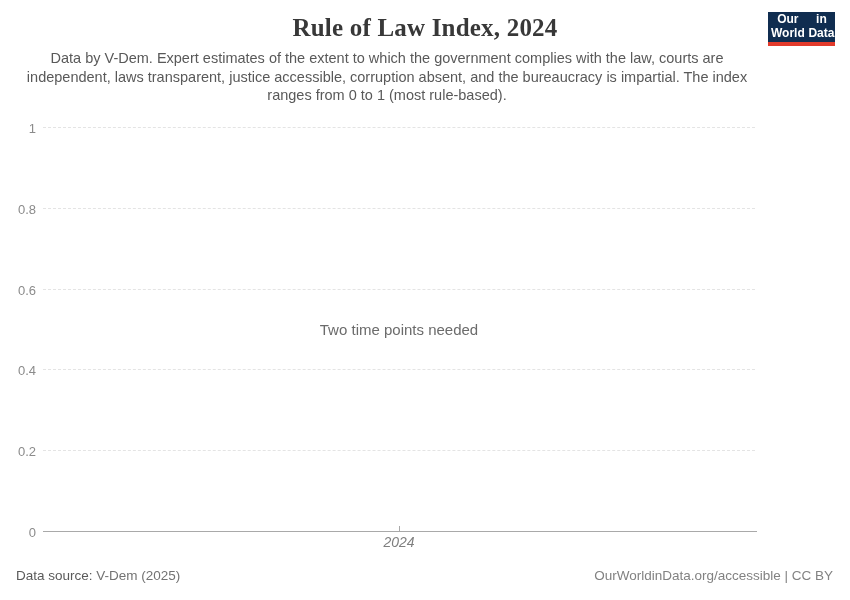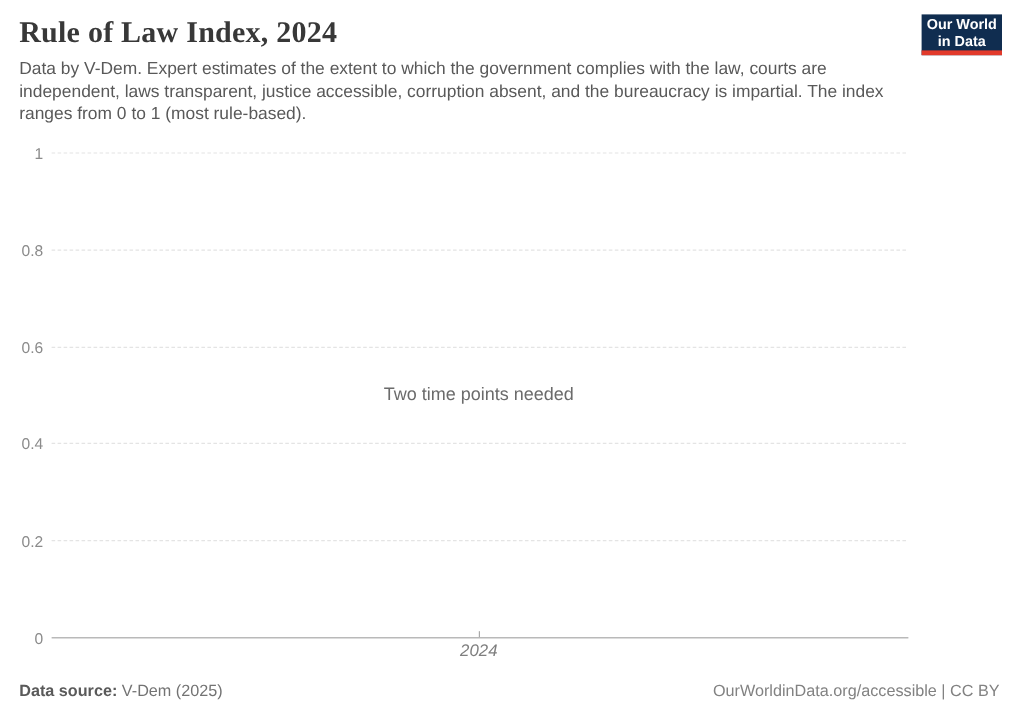--- a/index.html
+++ b/index.html
@@ -6,21 +6,21 @@
   .frame {
     position: relative;
     width: 850px;
     height: 600px;
     background: #ffffff;
     font-family: "Liberation Sans", "DejaVu Sans", sans-serif;
     overflow: hidden;
   }
 
   
-  .header { position: absolute; top: 14px; left: 16px; right: 16px; }
+  .header { position: absolute; top: 14px; left: 16px; right: 16px; text-align: center; }
   .chart-title {
     margin: 0;
     font-family: "Liberation Serif", "DejaVu Serif", serif;
     font-size: 25px;
     font-weight: 700;
     color: #383838;
     letter-spacing: 0.2px;
   }
   .chart-subtitle {
     margin: 7px 0 0 0;
@@ -38,21 +38,21 @@
     width: 67px;
     height: 30px;
     background: #102d50;
     border-bottom: 4px solid #e23a2b;
     color: #ffffff;
     font-size: 12px;
     font-weight: 700;
     line-height: 14px;
     text-align: center;
     display: flex;
-    flex-direction: column;
+    flex-direction: row;
     justify-content: center;
   }
 
   
   .plot {
     position: absolute;
     left: 43px;
     top: 127px;
     width: 712px;
     height: 404px;
@@ -112,21 +112,21 @@
     position: absolute;
     left: 16px;
     right: 17px;
     top: 568px;
     display: flex;
     justify-content: space-between;
     align-items: baseline;
     font-size: 13.5px;
     color: #757575;
   }
-  .source-label { font-weight: 700; color: #5a5a5a; }
+  .source-label { font-weight: 400; color: #5a5a5a; }
   .source-value { color: #737373; }
   .credit { color: #828282; }
   .credit a, .credit .credit-link { color: #828282; text-decoration: none; cursor: pointer; }
 </style>
 </head>
 <body>
 
 <div class="frame">
 
   <div class="header">

